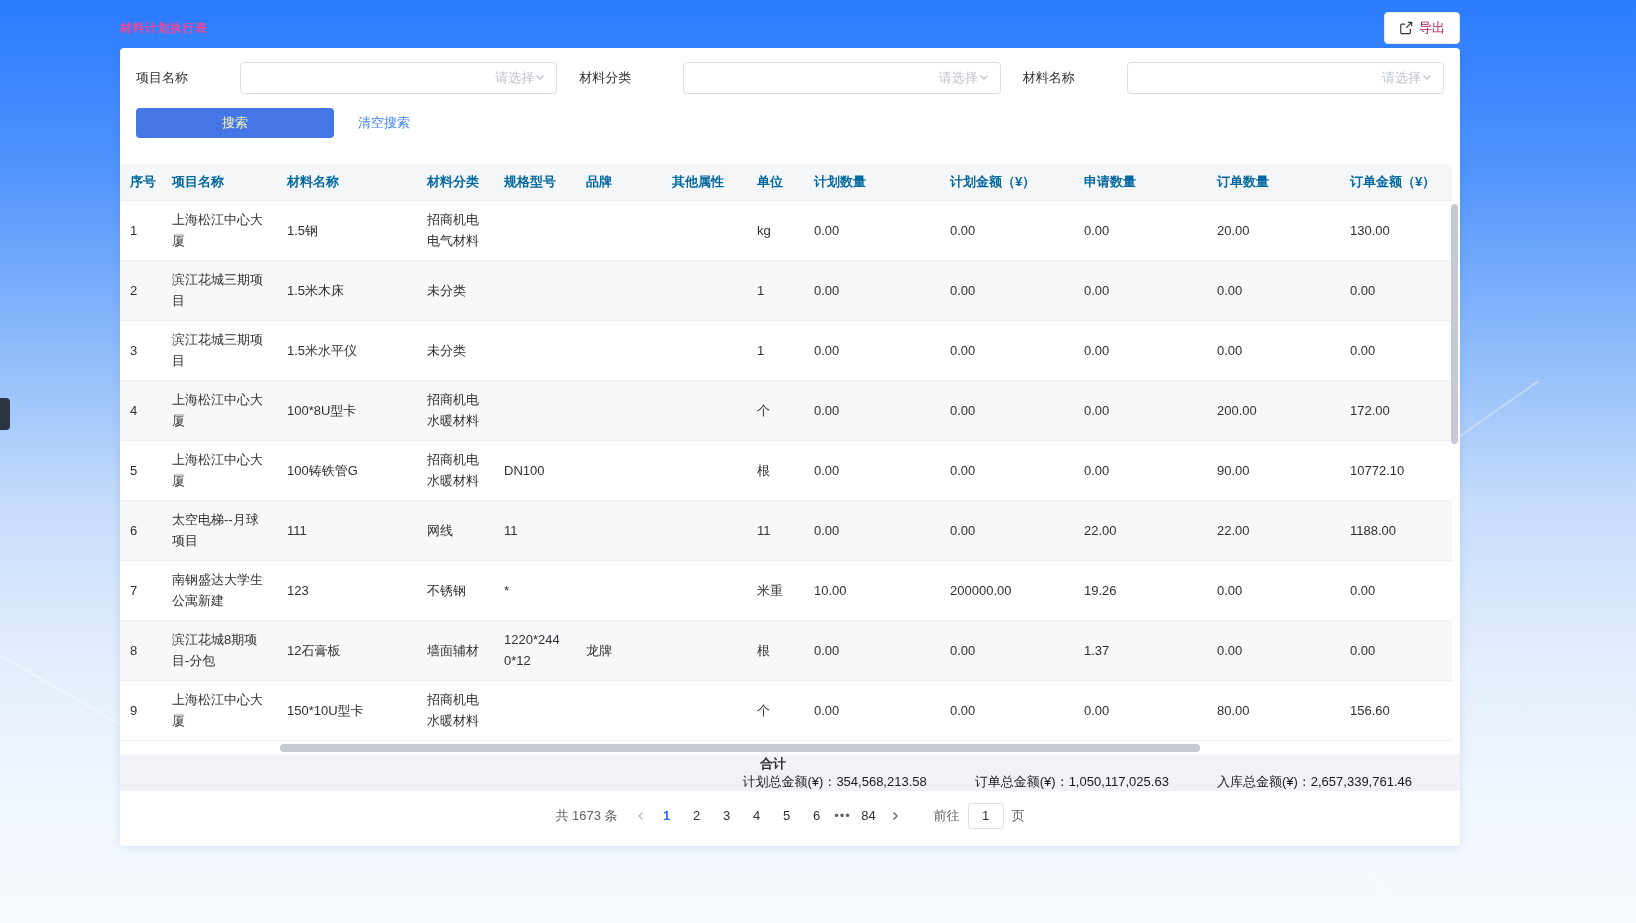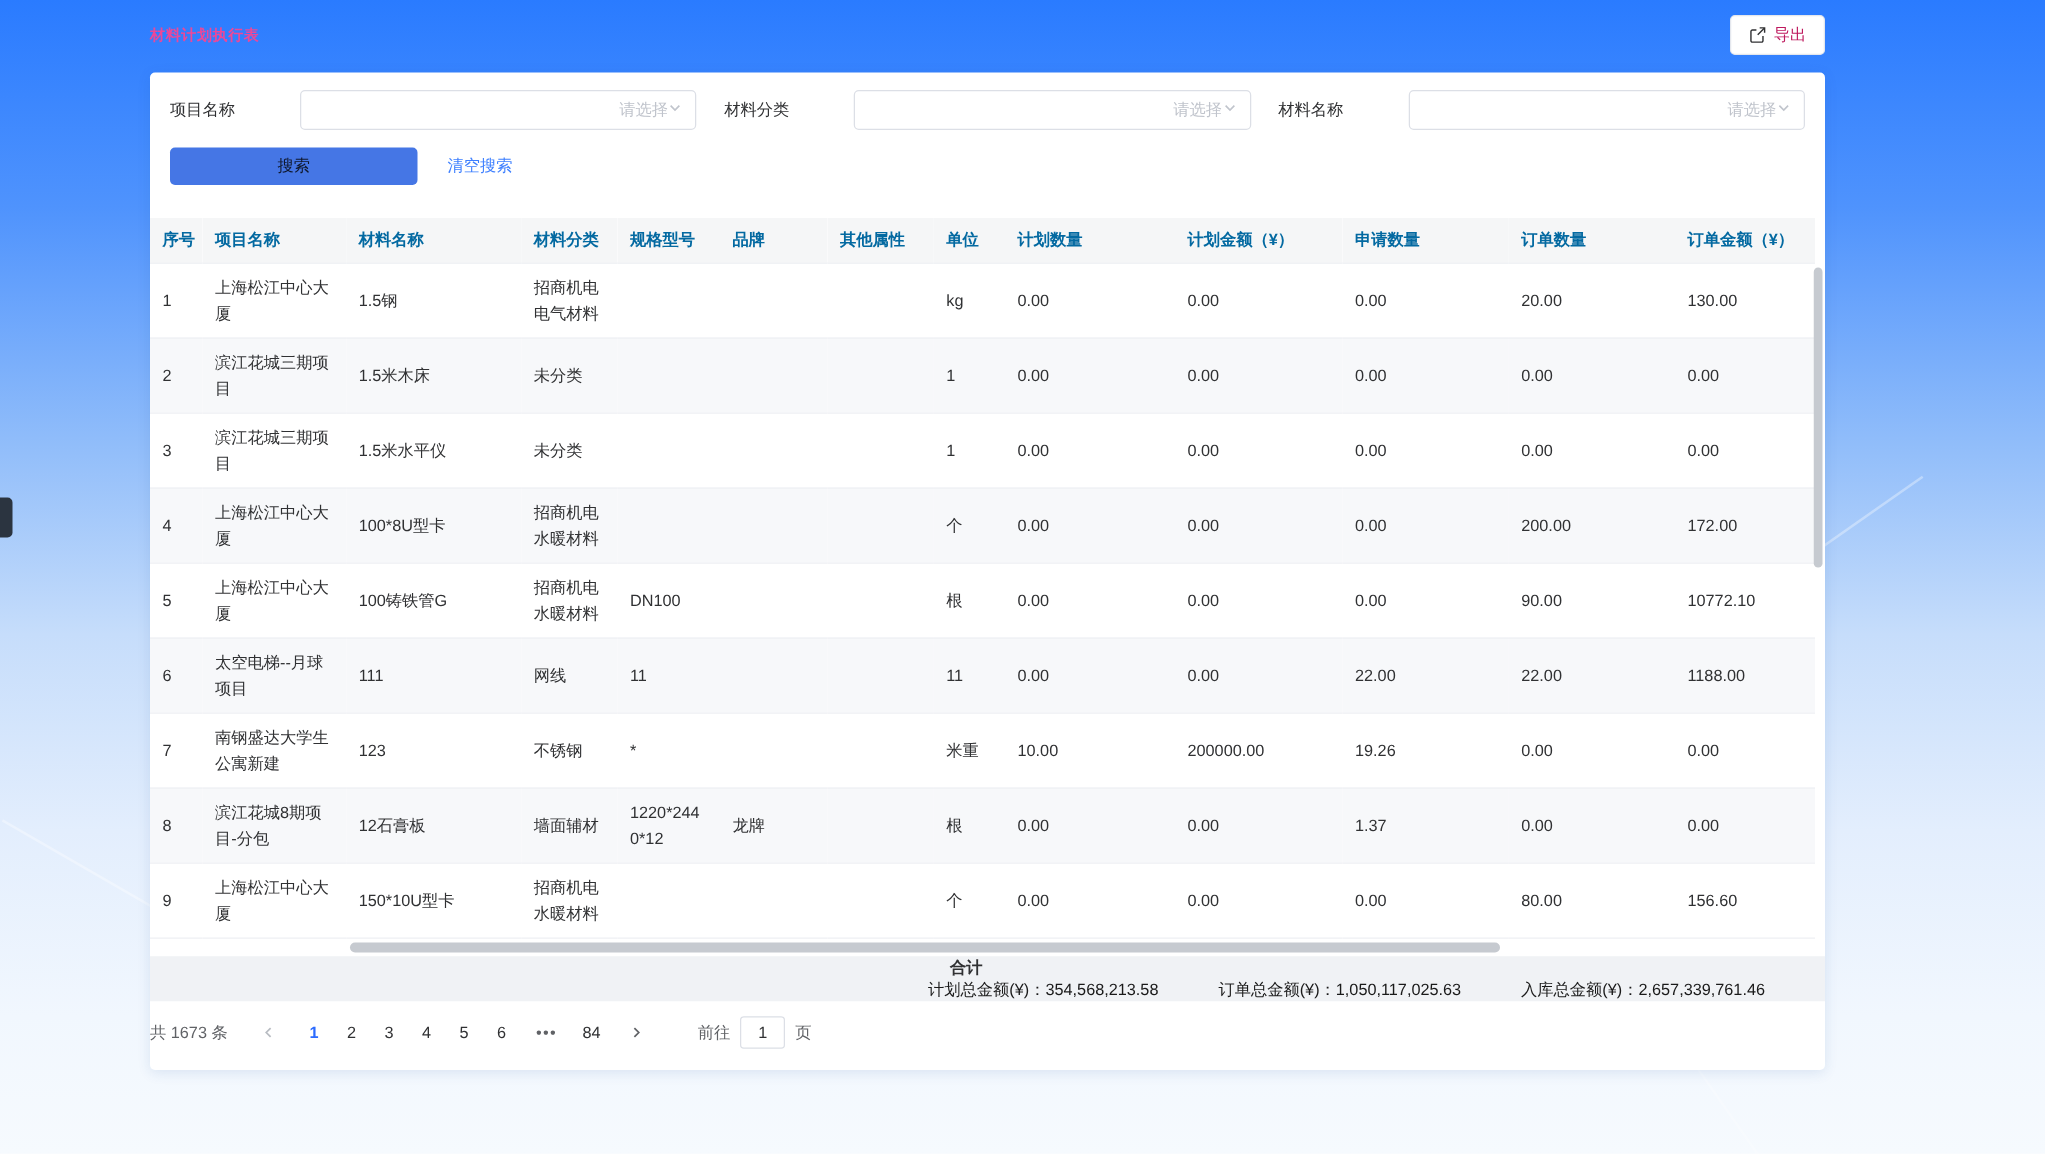--- a/index.html
+++ b/index.html
@@ -15,47 +15,47 @@
   .bg-deco.d2 { width:300px; height:300px; right:180px; bottom:-80px; transform:rotate(-35deg); }
   .bg-deco.d3 { width:260px; height:260px; left:-80px; bottom:-40px; transform:rotate(30deg); }
 
   .drawer-handle { position:absolute; left:0; top:398px; width:10px; height:32px; background:#2b3440; border-radius:0 4px 4px 0; cursor:pointer; }
 
   .topbar { position:absolute; left:120px; top:0; width:1340px; height:56px; display:flex; align-items:center; justify-content:space-between; }
   .page-title { color:#ec4899; font-size:12px; font-weight:bold; letter-spacing:.5px; }
   .export-btn { display:flex; align-items:center; gap:6px; background:#fff; border:1px solid #e4e7ed; border-radius:4px; height:32px; padding:0 14px; font-size:13px; color:#be185d; cursor:pointer; font-family:inherit; }
   .export-btn svg { display:block; }
 
-  .card { position:absolute; left:120px; top:58px; width:1340px; height:798px; background:#fff; border-radius:4px; box-shadow:0 2px 10px rgba(30,80,160,.12); display:flex; flex-direction:column; }
+  .card { position:absolute; left:120px; top:48px; width:1340px; height:798px; background:#fff; border-radius:4px; box-shadow:0 2px 10px rgba(30,80,160,.12); display:flex; flex-direction:column; }
 
   .filter-section { padding:14px 16px 12px 16px; }
   .filter-row { display:flex; align-items:center; gap:22px; }
   .filter-group { display:flex; align-items:center; flex:1; min-width:0; }
   .filter-label { font-size:13px; color:#303133; margin-right:12px; white-space:nowrap; }
   .select { flex:1; height:32px; border:1px solid #dcdfe6; border-radius:4px; display:flex; align-items:center; justify-content:flex-end; padding:0 10px; cursor:pointer; background:#fff;margin-left:40px; }
   .select .ph { font-size:13px; color:#c0c4cc; }
   .actions-row { display:flex; align-items:center; margin-top:14px; }
-  .search-btn { width:198px; height:30px; background:#4576e5; color:#0f172a; border:none; border-radius:4px; font-size:13px; cursor:pointer; font-family:inherit; }
+  .search-btn { width:198px; height:30px; background:#4576e5; color:#fef9c3; border:none; border-radius:4px; font-size:13px; cursor:pointer; font-family:inherit; }
   .clear-link { margin-left:24px; font-size:13px; color:#3d7fff; text-decoration:none; cursor:pointer; }
 
   .table-wrap { position:relative; margin-top:14px; flex:0 0 auto; }
   table { width:1332px; table-layout:fixed; border-collapse:collapse; font-size:13px; }
   thead th { height:36px; background:#f5f6f7; color:#0369a1; font-weight:600; text-align:left; padding:0 10px; white-space:nowrap; overflow:hidden; border-bottom:1px solid #ebeef2; }
   tbody td { height:60px; padding:6px 10px; vertical-align:middle; line-height:21px; border-bottom:1px solid #eef0f3; word-break:break-all; }
   tbody tr:nth-child(even) { background:#f7f8fa; }
   .vscrollbar { position:absolute; right:2px; top:40px; width:7px; height:240px; background:#c6cad0; border-radius:4px; cursor:pointer; }
   .hscrollbar { position:relative; height:14px; margin-top:0; }
   .hscrollbar .thumb { position:absolute; left:160px; top:3px; width:920px; height:8px; background:#c6cad0; border-radius:4px; cursor:pointer; }
 
   .summary-bar { height:36px; background:#f0f2f5; display:flex; align-items:center; font-size:13px; padding:0 48px 0 14px;flex-direction:column; }
   .summary-total-label { font-weight:600; }
   .summary-right { margin-left:auto; display:flex; gap:48px; }
   .summary-item { white-space:nowrap; color:#1a1a1a; }
 
-  .pagination { height:50px; display:flex; align-items:center; justify-content:flex-start; gap:10px; font-size:13px; color:#606266; }
+  .pagination { height:50px; display:flex; align-items:center; justify-content:center; font-size:13px; color:#606266; }
   .pg-total { margin-right:10px; }
   .pg-arrow { width:26px; height:26px; display:flex; align-items:center; justify-content:center; cursor:pointer; background:transparent; border:none; }
   .pg-pages { display:flex; gap:4px; }
   .pg-num { min-width:26px; height:26px; display:flex; align-items:center; justify-content:center; cursor:pointer; color:#303133; }
   .pg-num.active { color:#2c6bff; font-weight:600; }
   .pg-ellipsis { min-width:26px; text-align:center; color:#606266; letter-spacing:1px; cursor:pointer; }
   .pg-goto { display:flex; align-items:center; gap:8px; margin-left:26px; }
   .pg-input { width:36px; height:26px; border:1px solid #dcdfe6; border-radius:3px; text-align:center; font-size:13px; color:#303133; font-family:inherit; }
 </style>
 </head>

